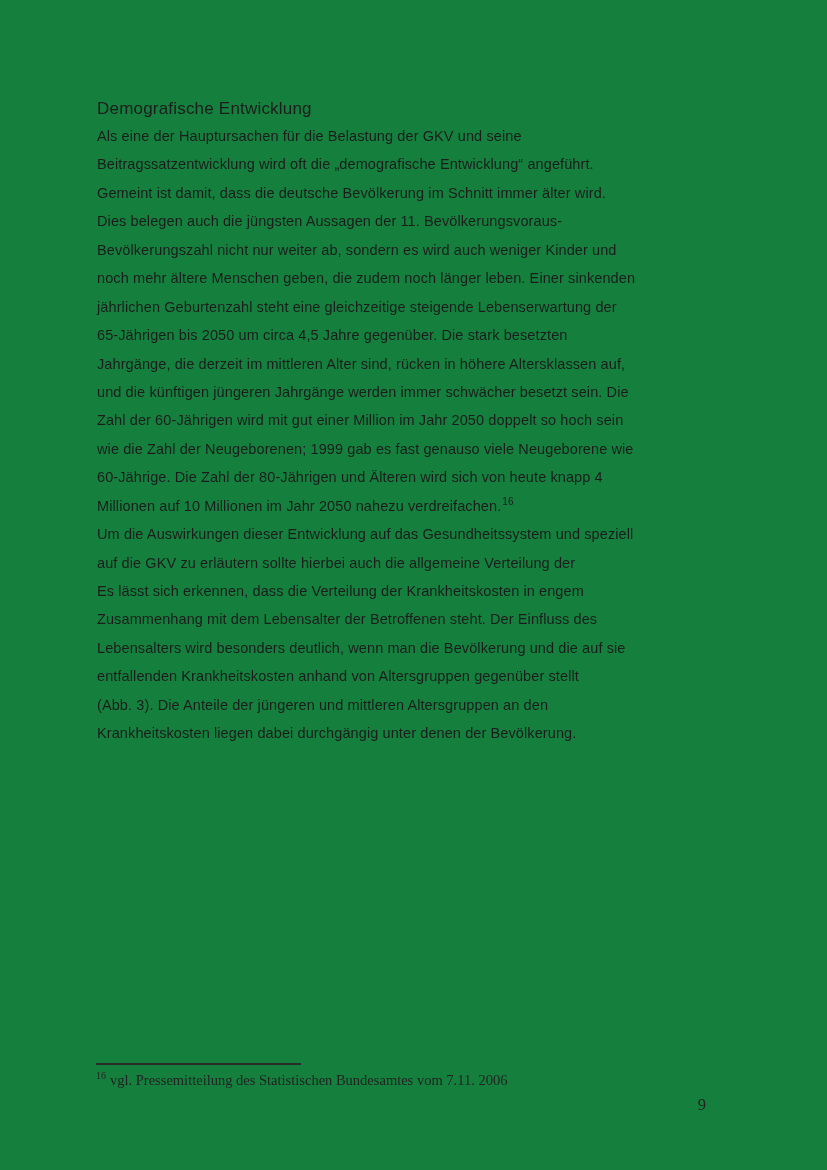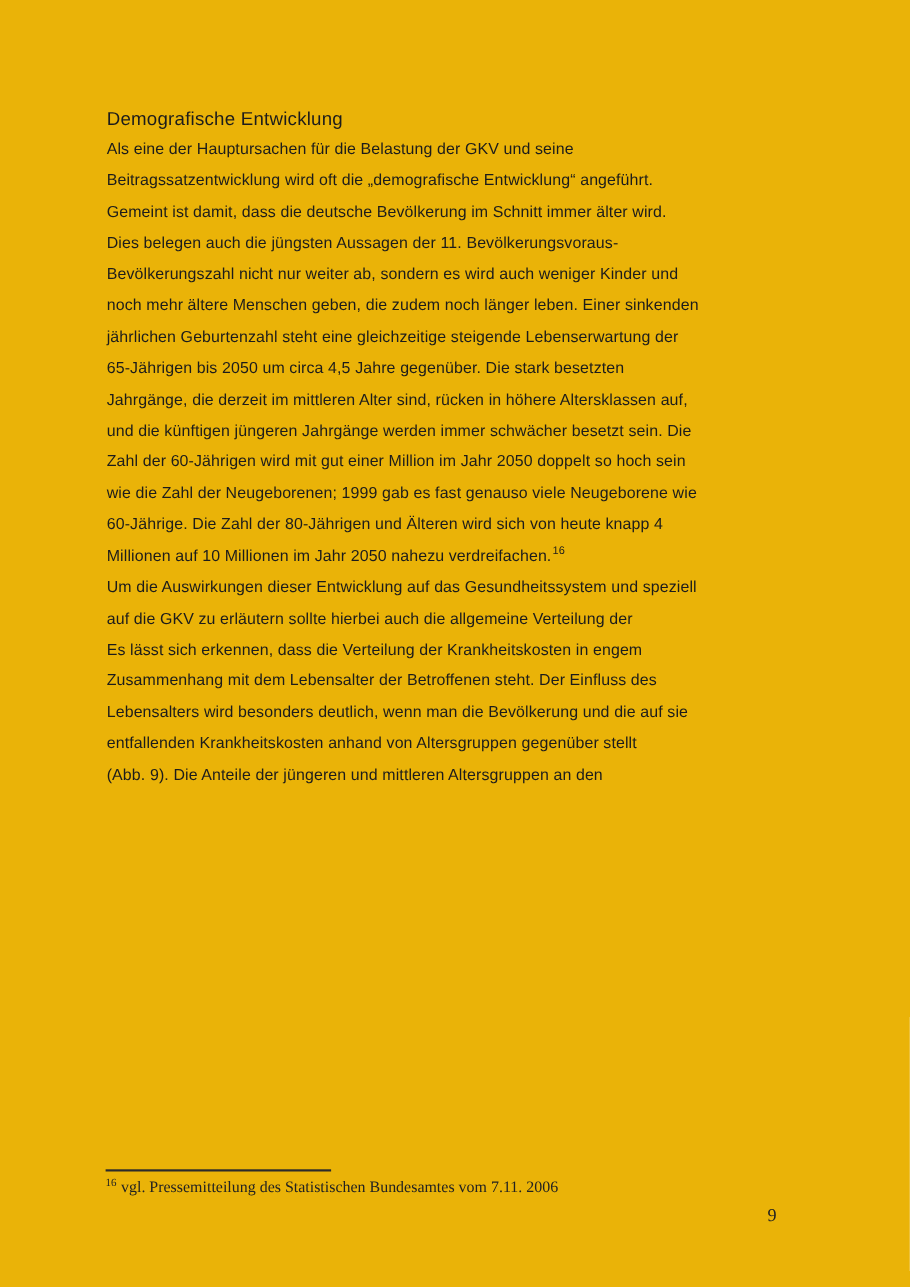--- a/index.html
+++ b/index.html
@@ -11,21 +11,21 @@
     height: 1170px;
     background: #ffffff;
     position: relative;
     overflow: hidden;
     font-family: "Liberation Sans", sans-serif;
     color: #1c1c1c;
   }
   .page {
     position: absolute;
     inset: 0;
-    background: #eab308;
+    background: #15803d;
   }
   .content {
     position: absolute;
     left: 97px;
     top: 97px;
     width: 625px;
   }
   .heading {
     font-size: 17px;
     font-weight: 400;
@@ -107,21 +107,22 @@
       <div class="line">Zahl der 60-Jährigen wird mit gut einer Million im Jahr 2050 doppelt so hoch sein</div>
       <div class="line">wie die Zahl der Neugeborenen; 1999 gab es fast genauso viele Neugeborene wie</div>
       <div class="line">60-Jährige. Die Zahl der 80-Jährigen und Älteren wird sich von heute knapp 4</div>
       <div class="line"><span>Millionen auf 10 Millionen im Jahr 2050 nahezu verdreifachen.</span><sup class="fn-ref">16</sup></div>
       <div class="line">Um die Auswirkungen dieser Entwicklung auf das Gesundheitssystem und speziell</div>
       <div class="line">auf die GKV zu erläutern sollte hierbei auch die allgemeine Verteilung der</div>
       <div class="line">Es lässt sich erkennen, dass die Verteilung der Krankheitskosten in engem</div>
       <div class="line">Zusammenhang mit dem Lebensalter der Betroffenen steht. Der Einfluss des</div>
       <div class="line">Lebensalters wird besonders deutlich, wenn man die Bevölkerung und die auf sie</div>
       <div class="line">entfallenden Krankheitskosten anhand von Altersgruppen gegenüber stellt</div>
-      <div class="line">(Abb. 9). Die Anteile der jüngeren und mittleren Altersgruppen an den</div>
+      <div class="line">(Abb. 3). Die Anteile der jüngeren und mittleren Altersgruppen an den</div>
+      <div class="line">Krankheitskosten liegen dabei durchgängig unter denen der Bevölkerung.</div>
     </div>
   </div>
 
   <div class="footnote-rule"></div>
 
   <div class="footnote">
     <sup class="fn-marker">16</sup><span class="fn-text">vgl. Pressemitteilung des Statistischen Bundesamtes vom 7.11. 2006</span>
   </div>
 
   <div class="page-number">9</div>

